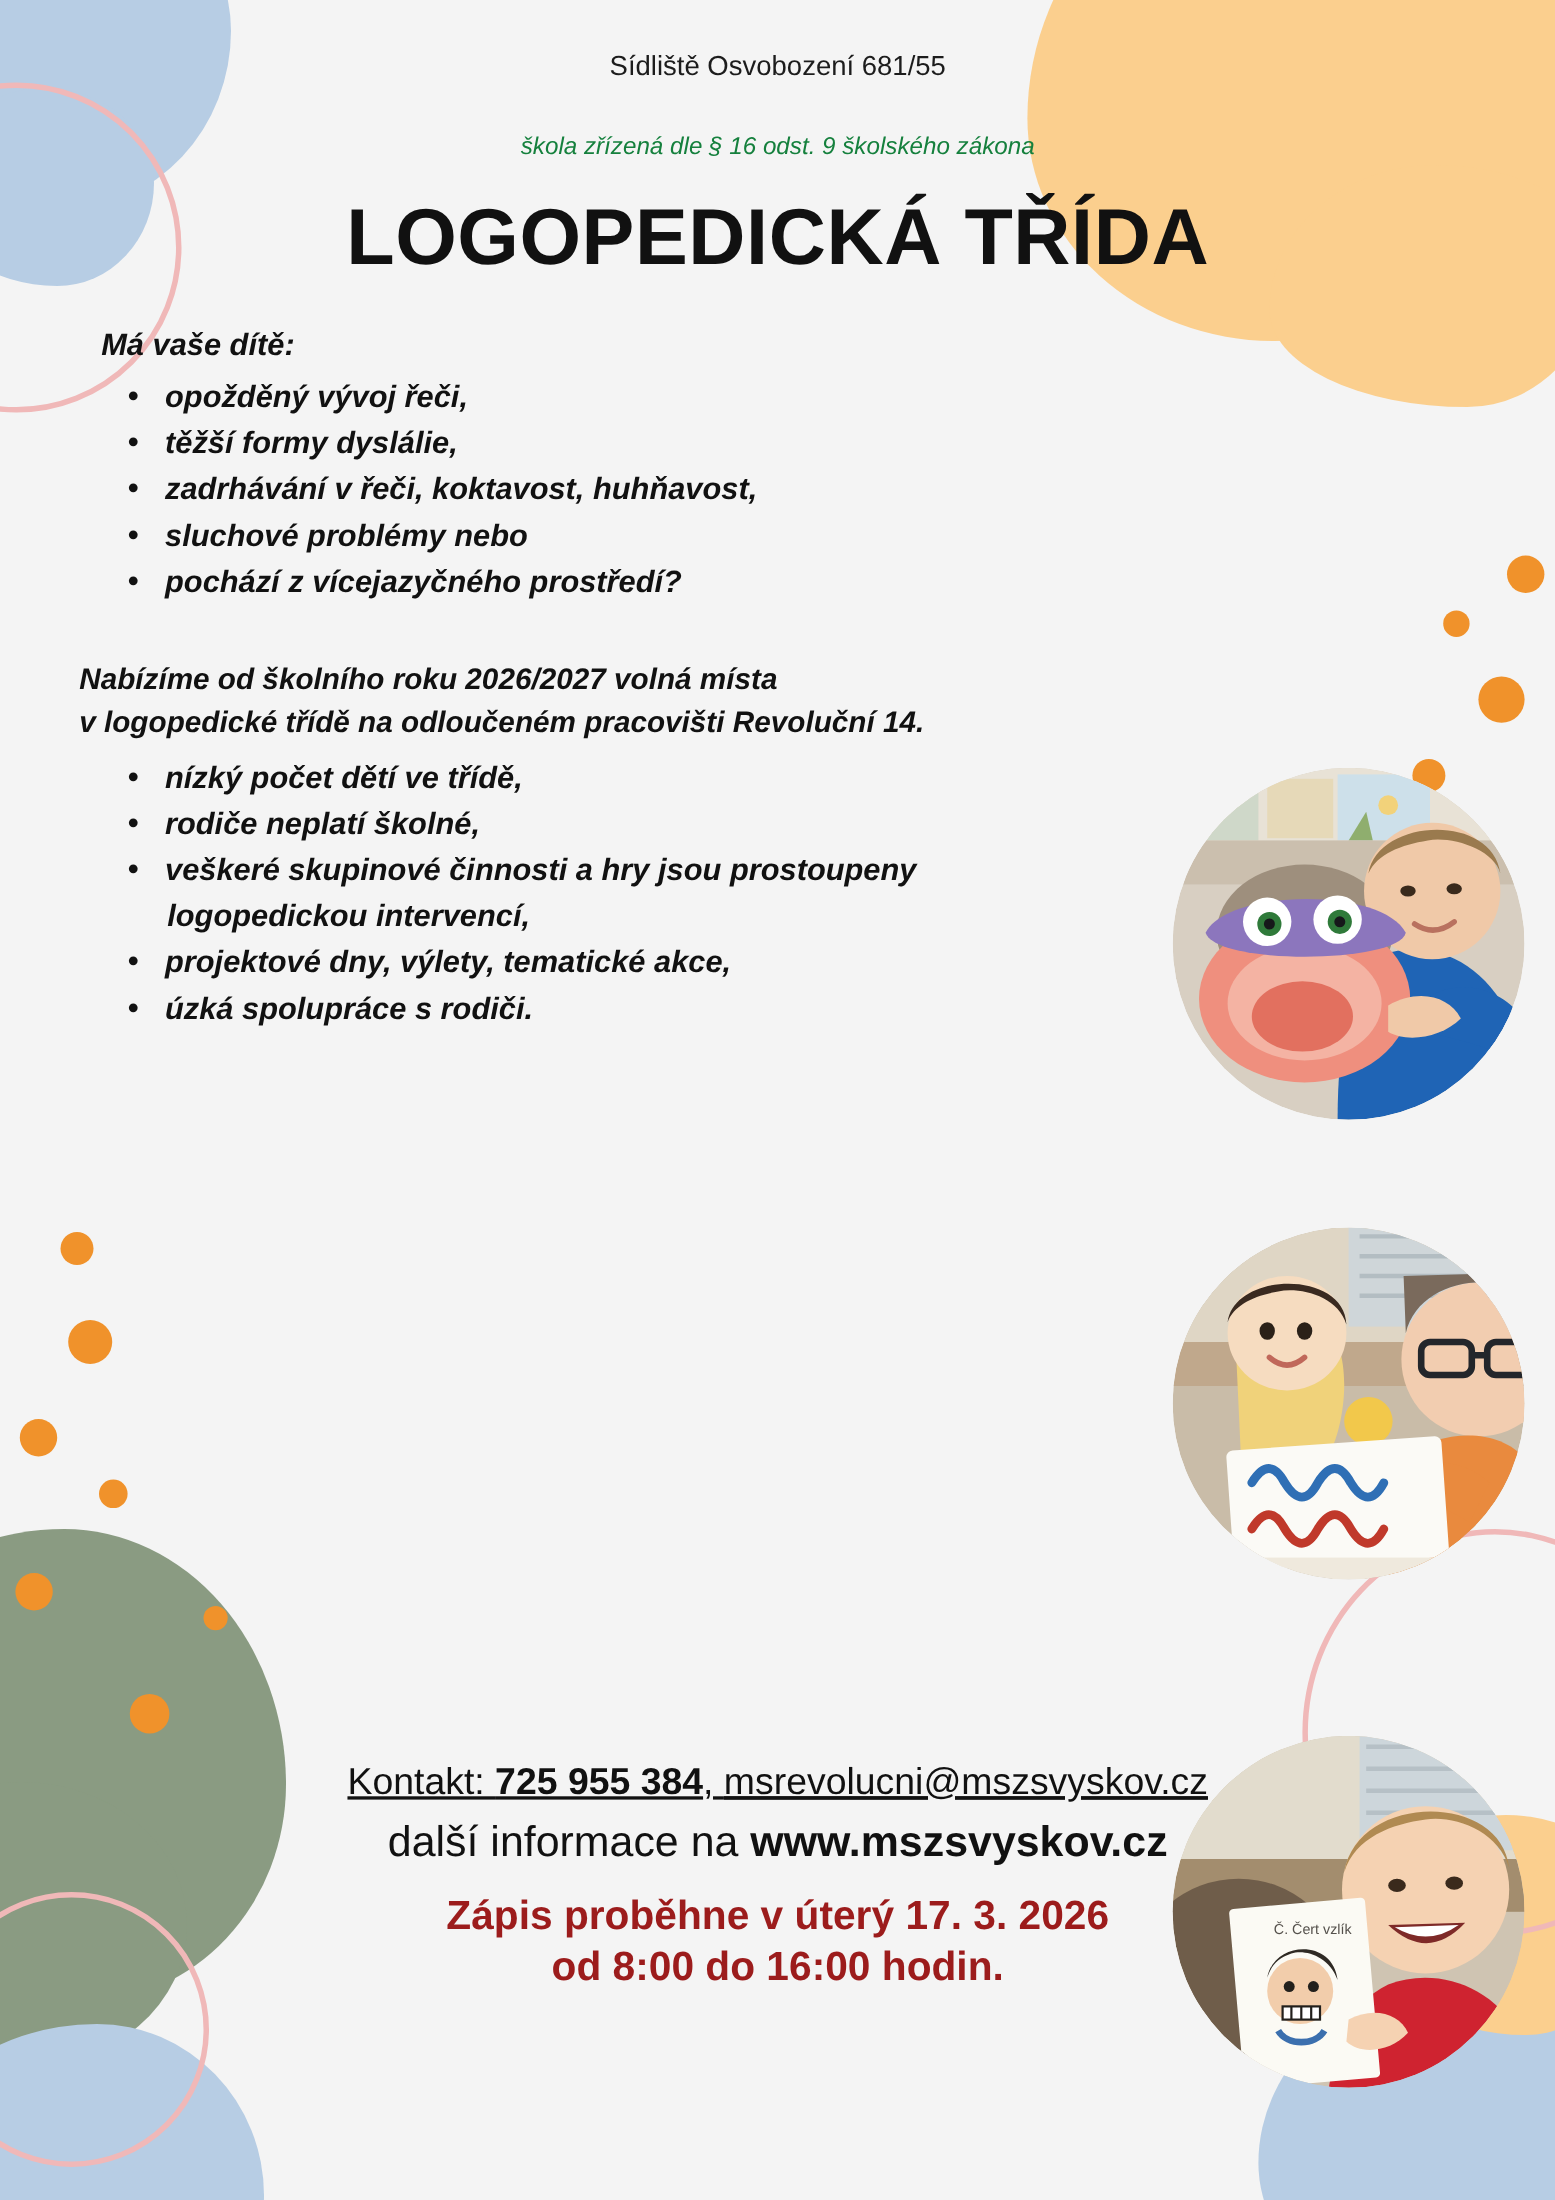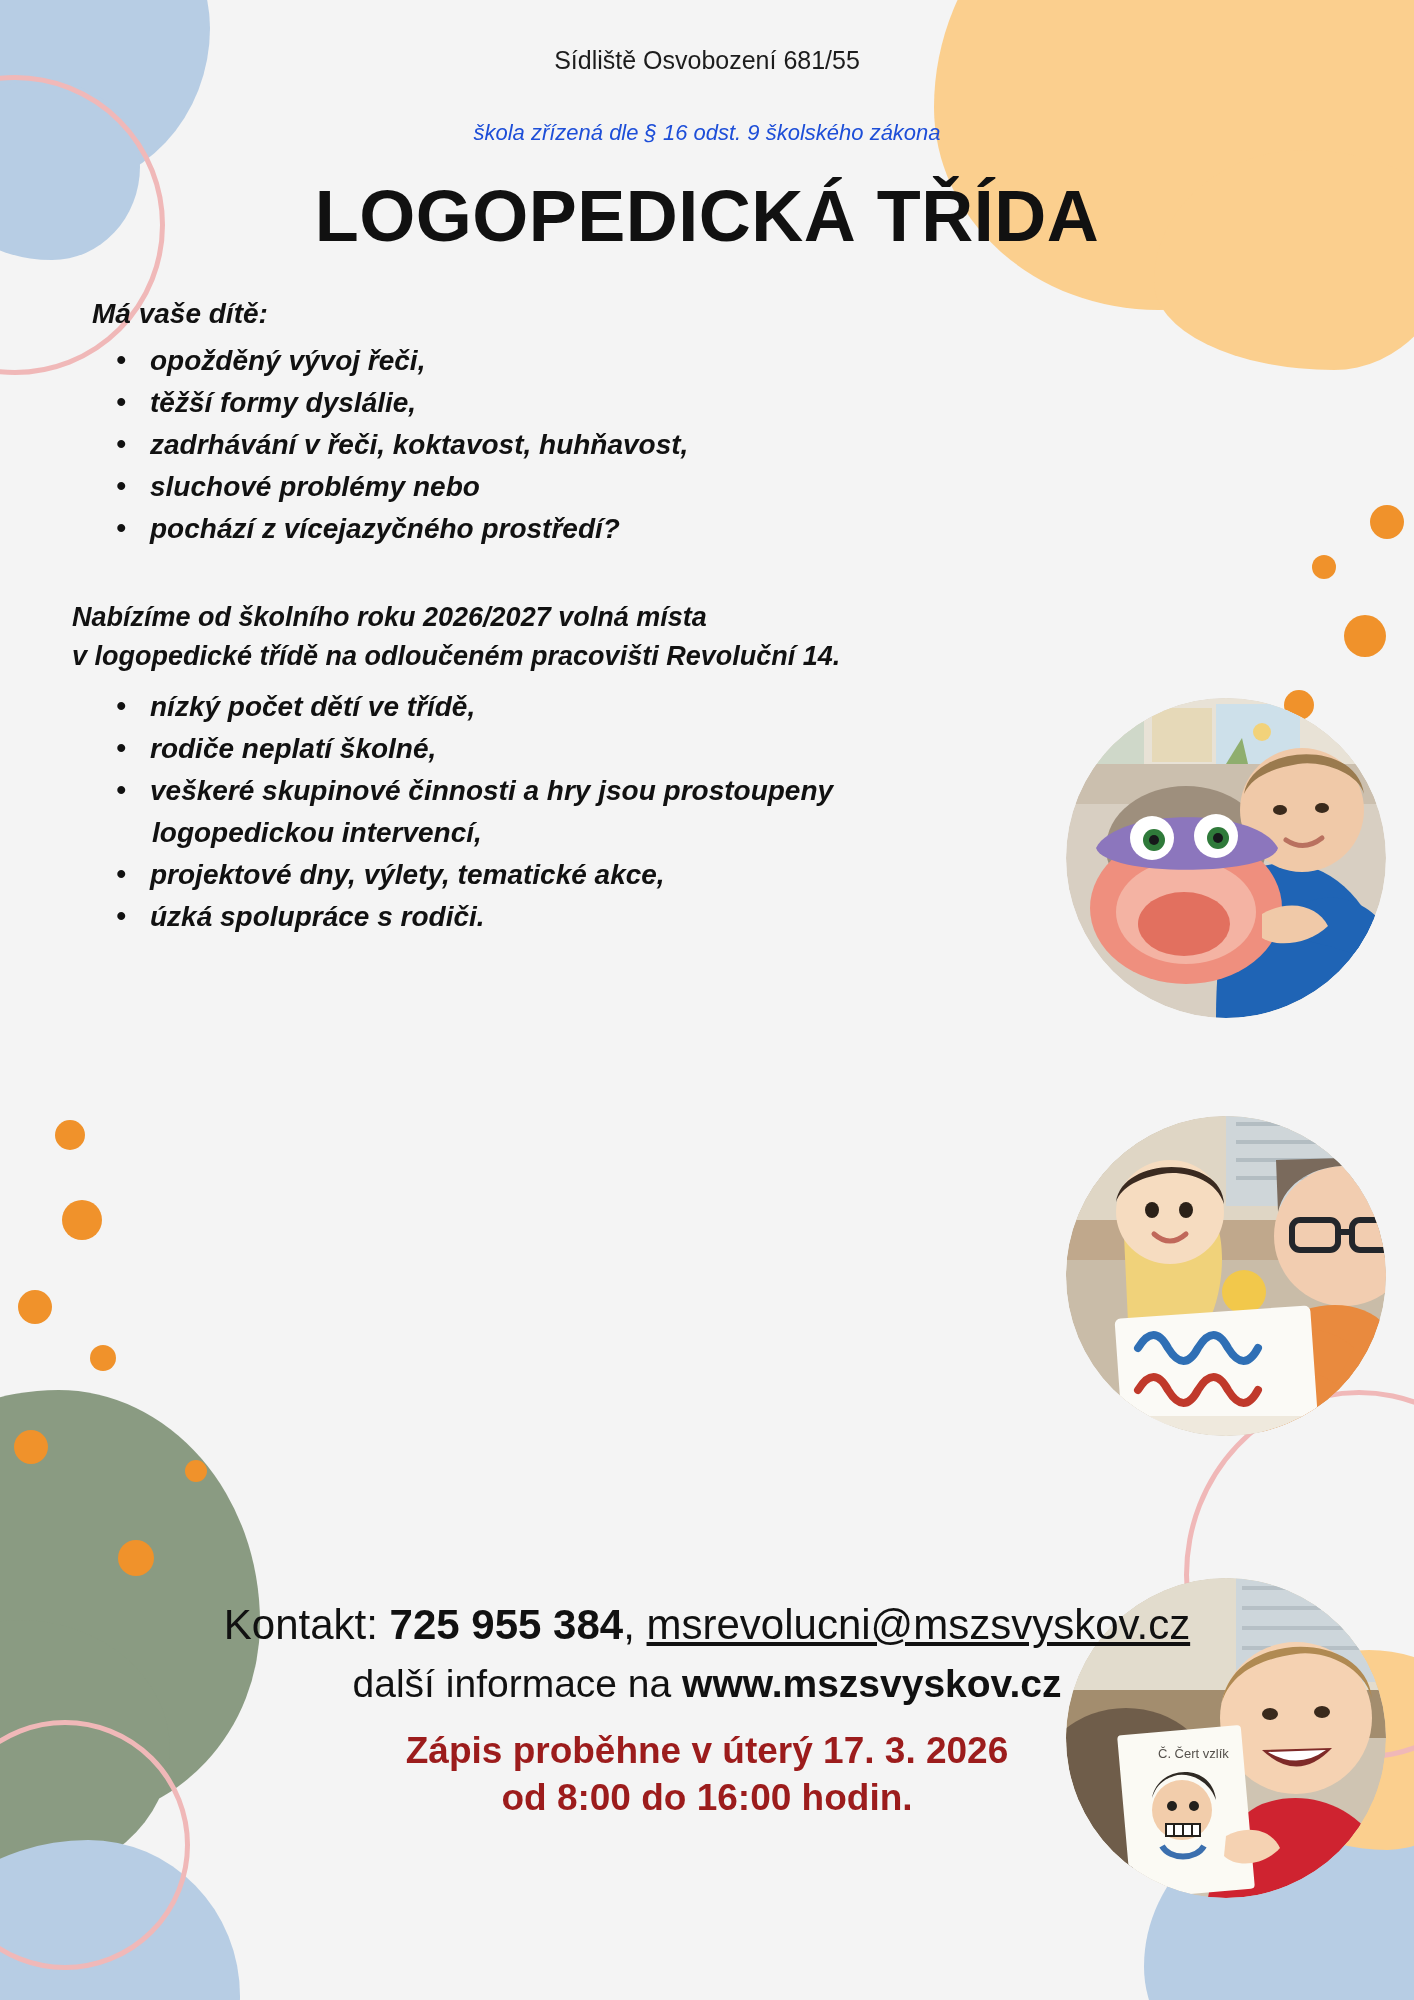--- a/index.html
+++ b/index.html
@@ -114,21 +114,21 @@
     color: #1c1c1c;
     line-height: 1.35;
     padding-top: 44px;
   }
   .school-head .line2 { display: block; }
 
   .subtitle-law {
     text-align: center;
     font-size: 22px;
     font-style: italic;
-    color: #1d4ed8;
+    color: #15803d;
     margin-top: 42px;
   }
 
   h1.title {
     text-align: center;
     font-size: 72px;
     font-weight: bold;
     letter-spacing: 0.5px;
     color: #111;
     margin: 34px 0 0 0;
@@ -204,23 +204,24 @@
 
   
   .contact {
     position: absolute;
     left: 0; right: 0;
     top: 1600px;
     text-align: center;
     z-index: 6;
   }
   .contact .l1 {
-    font-size: 42px;
+    font-size: 34px;
     color: #111;
     line-height: 1.2;
+    text-decoration: underline;
   }
   .contact .l1 b { font-weight: bold; }
   .contact .l1 .mail { text-decoration: underline; }
   .contact .l2 {
     font-size: 39px;
     color: #111;
     margin-top: 12px;
   }
   .contact .l2 b { font-weight: bold; }
   .contact .l3 {

